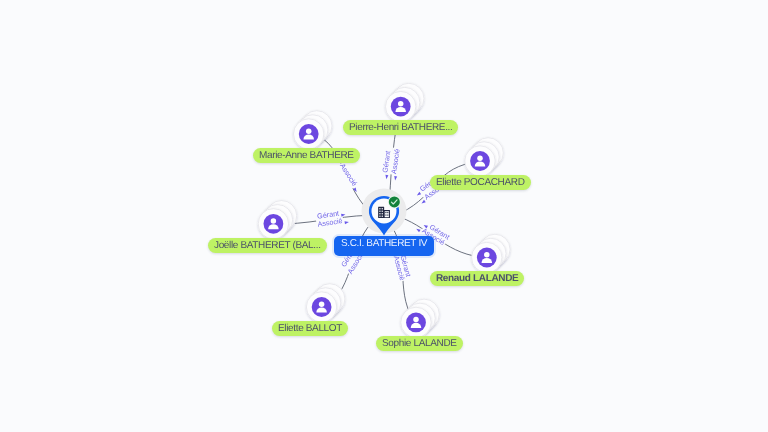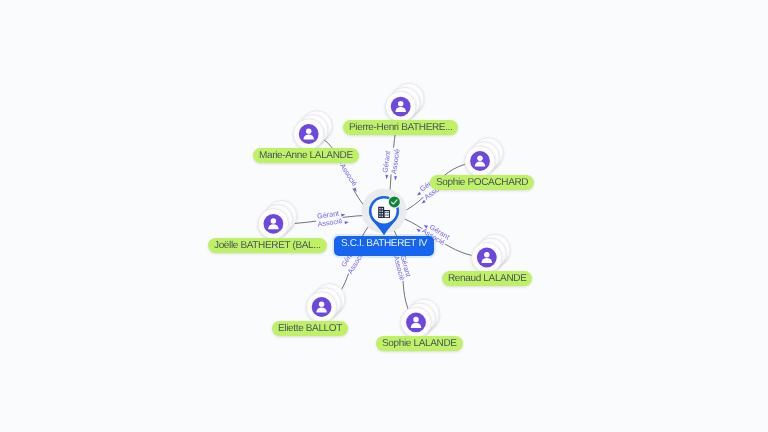--- a/index.html
+++ b/index.html
@@ -166,21 +166,21 @@
             <rect x="387.25" y="214.50" width="1.15" height="1.15" fill="#222842"></rect>
           </g>
           <circle cx="394.3" cy="201.9" r="6.5" fill="#e9f6ec"></circle>
           <circle cx="394.3" cy="201.9" r="5.5" fill="#12823a"></circle>
           <path d="M 391.45 202.05 l 1.85 1.95 l 3.75 -4.15" fill="none" stroke="#cdeeda" stroke-width="1.15" stroke-linecap="round" stroke-linejoin="round"></path>
         </g>
       </g>
   </svg>
   <div id="caps">
       <div class="nodecap" style="left: 343px; top: 120px;">Pierre-Henri BATHERE...</div>
-      <div class="nodecap" style="left: 253px; top: 148px;">Marie-Anne LALANDE</div>
-      <div class="nodecap" style="left: 430px; top: 175px;">Sophie POCACHARD</div>
+      <div class="nodecap" style="left: 253px; top: 148px;">Marie-Anne BATHERE</div>
+      <div class="nodecap" style="left: 430px; top: 175px;">Eliette POCACHARD</div>
       <div class="nodecap" style="left: 208px; top: 238px;">Joëlle BATHERET (BAL...</div>
-      <div class="nodecap" style="left: 442px; top: 271px;">Renaud LALANDE</div>
+      <div class="nodecap" style="left: 430px; top: 271px; font-weight: bold;">Renaud LALANDE</div>
       <div class="nodecap" style="left: 272px; top: 321px;">Eliette BALLOT</div>
       <div class="nodecap" style="left: 376px; top: 336px;">Sophie LALANDE</div>
       <div class="centercap" style="left: 334px; top: 236px;">S.C.I. BATHERET IV</div>
     </div>
 </div>
 
 </body></html>

